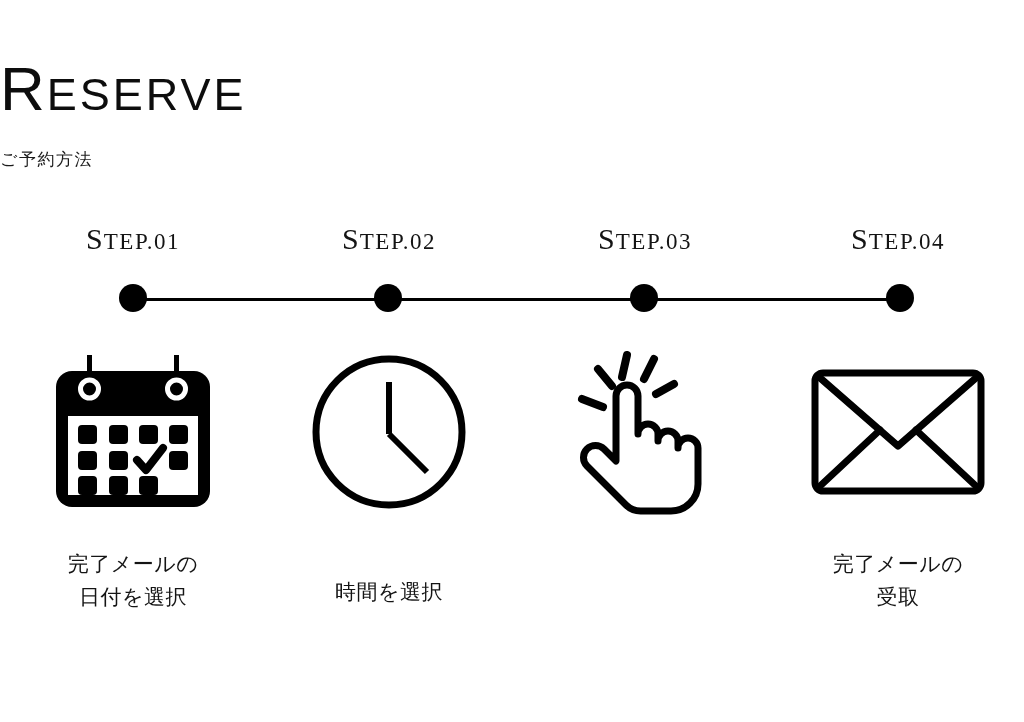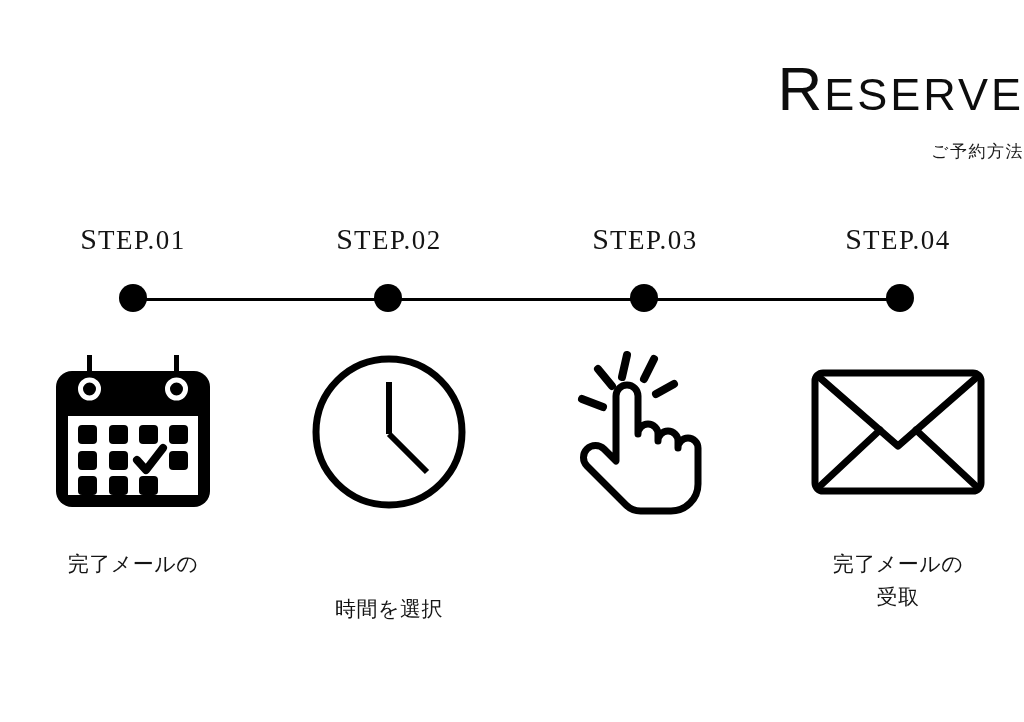--- a/index.html
+++ b/index.html
@@ -12,34 +12,34 @@
   }
   #page {
     position:relative;
     width:1024px; height:722px;
     background:#ffffff;
   }
 
   
   .header {
     position:absolute; left:0; top:58px; width:1024px;
-    text-align:right;
+    text-align:left;
   }
   .title {
     font-family:"Liberation Sans", sans-serif;
     font-weight:300;
     letter-spacing:2px;
     line-height:1;
     color:#0d0d0d;
     white-space:nowrap;
   }
   .title .cap-first { font-size:62px; }
   .title .cap-rest  { font-size:45px; letter-spacing:3px; }
   .subtitle {
-    margin-top:20px;
+    margin-top:28px;
     font-family:"DejaVu Sans", sans-serif;
     font-size:17px;
     letter-spacing:1.5px;
     color:#1a1a1a;
   }
 
   
   .steps {
     position:absolute; left:0; top:0; width:1024px; height:722px;
   }
@@ -55,21 +55,21 @@
 
   .step-label {
     position:absolute; top:222px; width:100%;
     font-family:"Liberation Serif", serif;
     font-size:27px;
     letter-spacing:1px;
     color:#141414;
     white-space:nowrap;
   }
   .step-label .lead { font-size:30px; }
-  .step-label .rest { font-size:27px; letter-spacing:1.5px; }
+  .step-label .rest { font-size:23px; letter-spacing:1.5px; }
 
   
   .timeline {
     position:absolute; left:0; top:284px; width:1024px; height:30px;
   }
   .timeline .track {
     position:absolute; left:133px; top:14px;
     width:767px; height:3px;
     background:#000000;
   }
@@ -94,21 +94,21 @@
 
   
   .caption {
     position:absolute; top:548px; width:100%;
     font-family:"DejaVu Sans", sans-serif;
     font-size:21px;
     line-height:1.55;
     letter-spacing:0.5px;
     color:#141414;
   }
-  .caption.single { top:593px; }
+  .caption.single { top:576px; }
   .caption .line { display:block; white-space:nowrap; }
 </style>
 </head>
 <body>
 
 <div id="page">
 
   <div class="header">
     <div class="title"><span class="cap-first">R</span><span class="cap-rest">ESERVE</span></div>
     <div class="subtitle">ご予約方法</div>
@@ -151,20 +151,21 @@
           <path d="M90 107 L99 117 L116 95" fill="none" stroke="#000" stroke-width="8" stroke-linecap="round" stroke-linejoin="round"></path>
 
           <rect x="31" y="123" width="19" height="19" rx="4" fill="#000"></rect>
           <rect x="62" y="123" width="19" height="19" rx="4" fill="#000"></rect>
           <rect x="92" y="123" width="19" height="19" rx="4" fill="#000"></rect>
         </svg>
       </div>
 
       <div class="caption">
         <span class="line">完了メールの</span>
+        <span class="line">日付を選択</span>
       </div>
     </div>
 
     <div class="col col-1">
       <div class="step-label"><span class="lead">S</span><span class="rest">TEP.02</span></div>
 
       <div class="icon-wrap">
         <svg width="160" height="160" viewBox="0 0 160 160" aria-hidden="true">
           <circle cx="80" cy="80" r="73" fill="none" stroke="#000" stroke-width="7"></circle>
           <path d="M80 30 L80 82" fill="none" stroke="#000" stroke-width="6" stroke-linecap="butt"></path>

